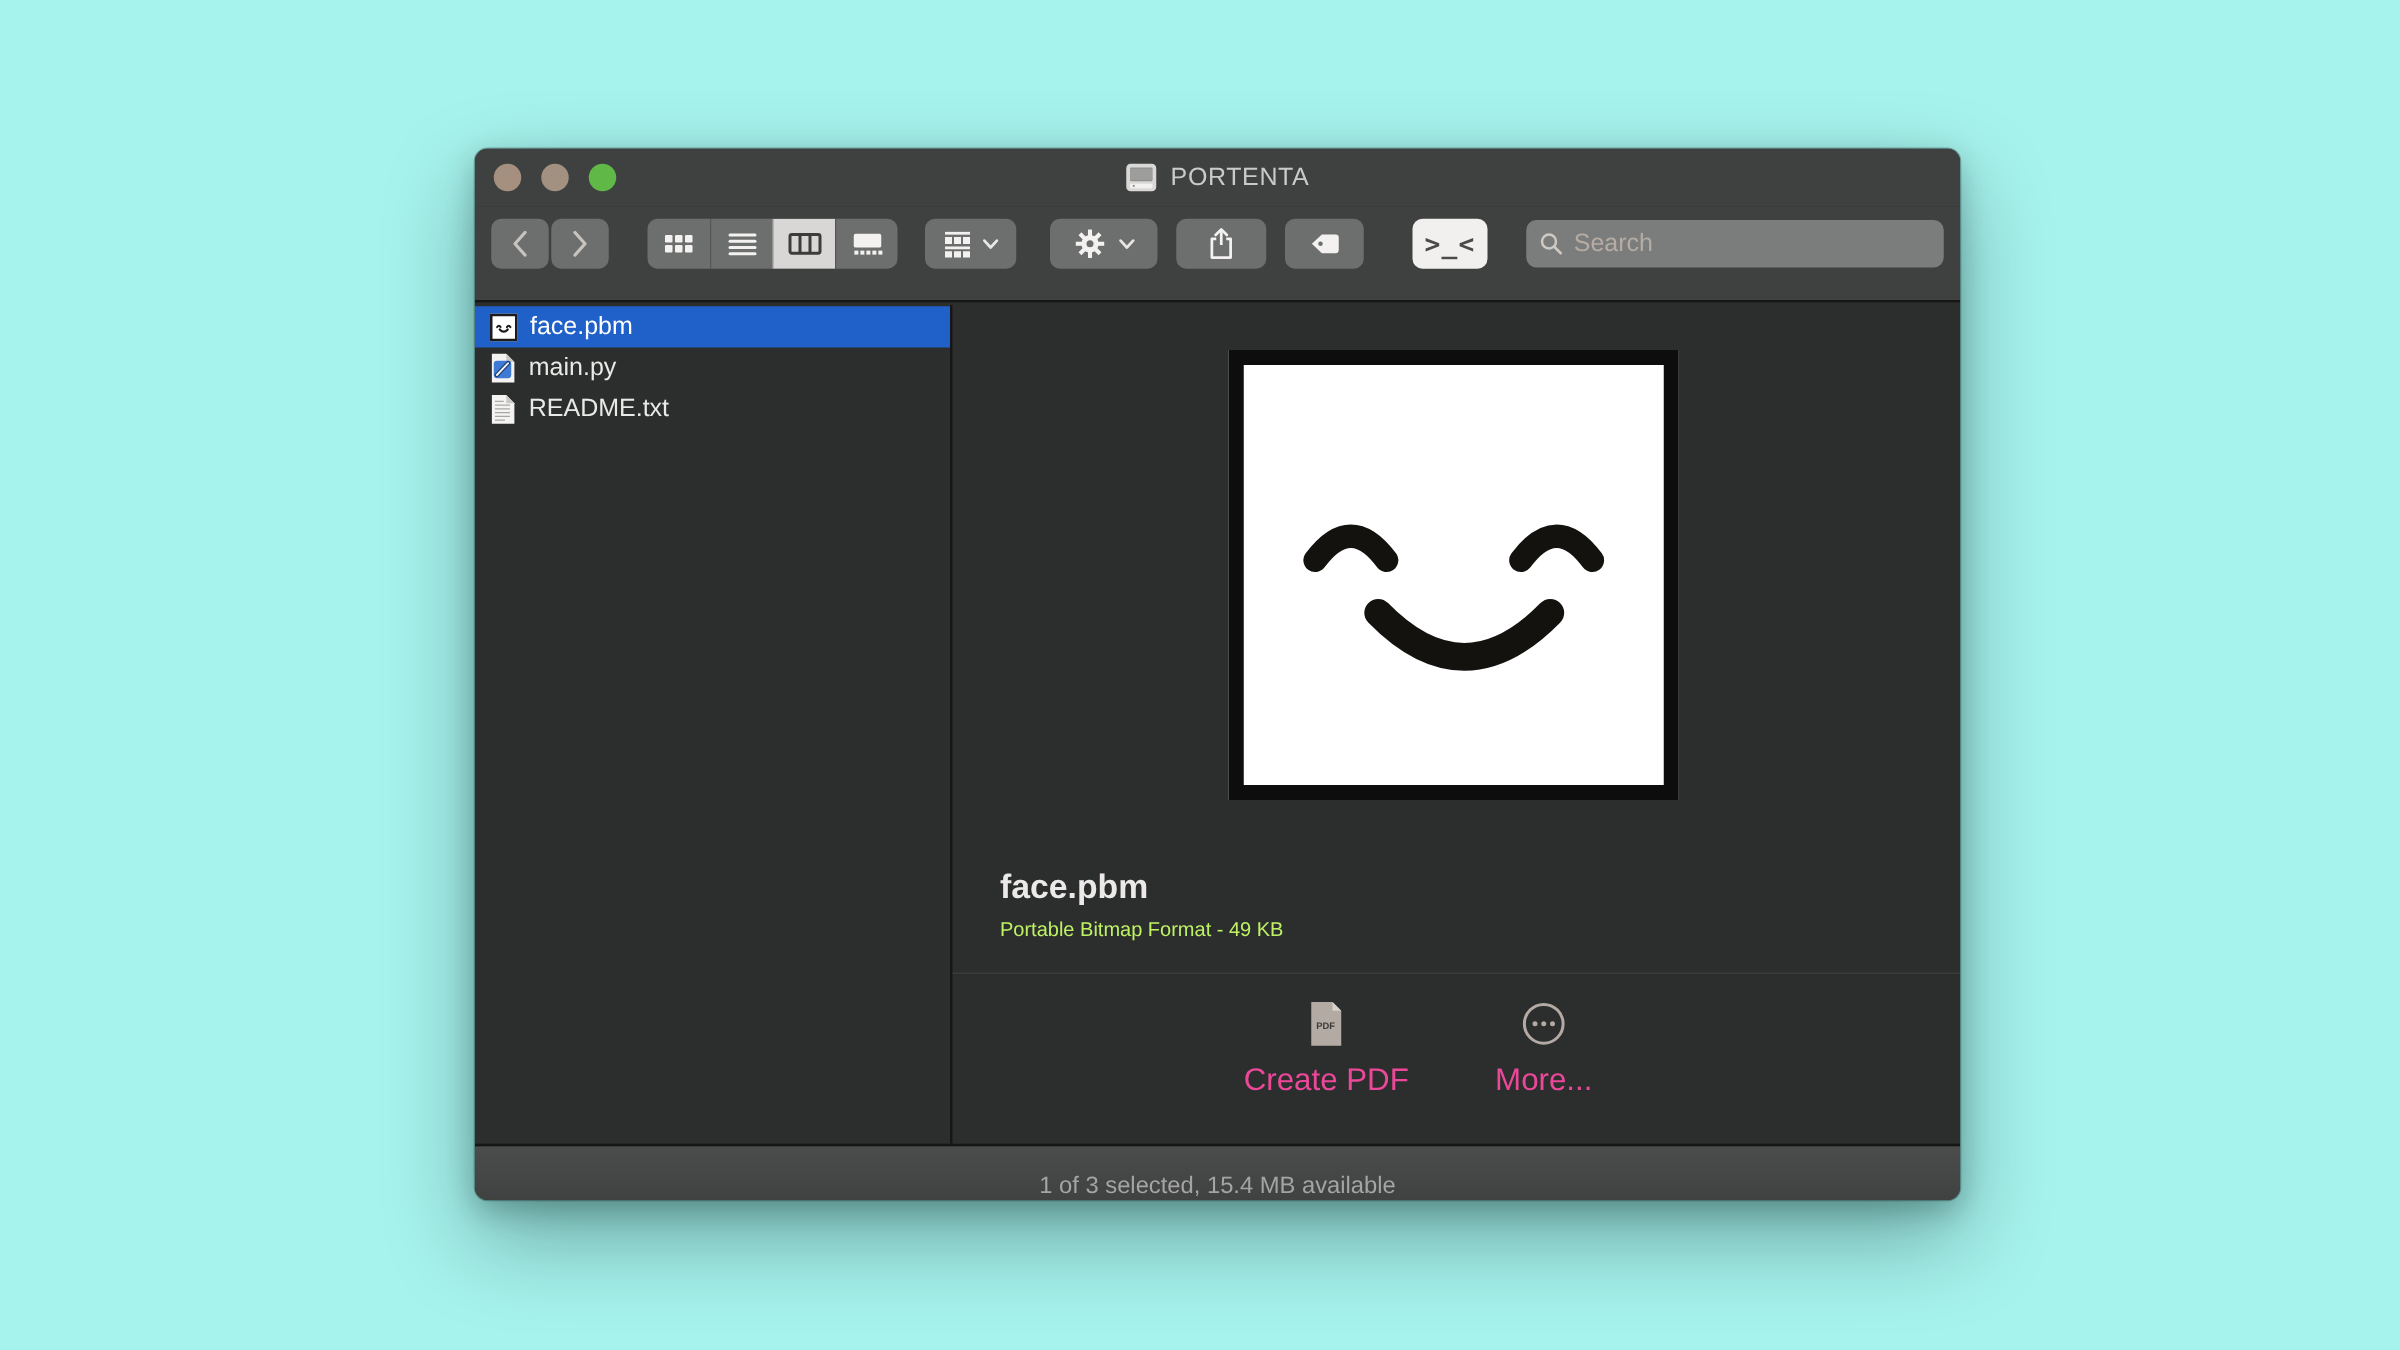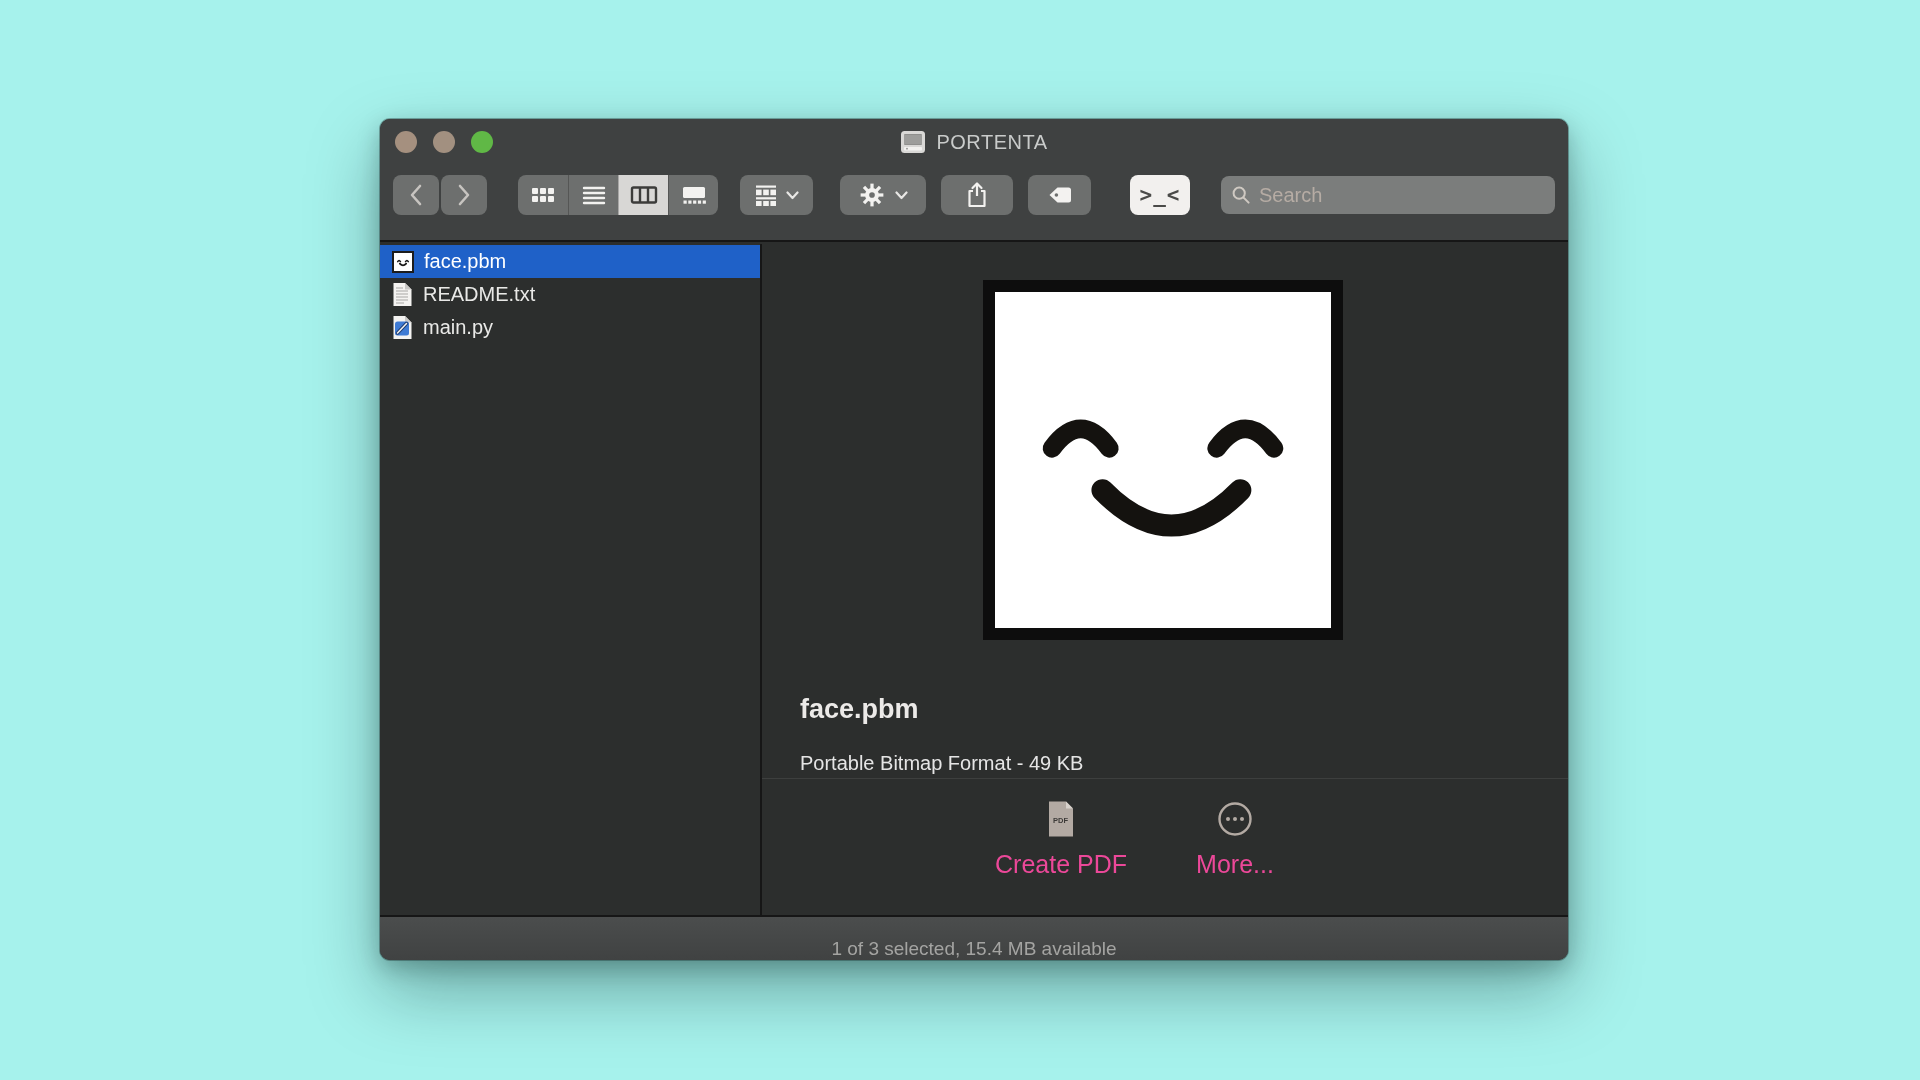--- a/index.html
+++ b/index.html
@@ -52,21 +52,21 @@
   .frow .fname { color:#e9e9e7; font-size:20px; }
   .frow.selected .fname { color:#ffffff; }
 
   .thumb-face { width:22px; height:22px; background:#ffffff; border:2px solid #1c1c1c;
     display:flex; align-items:center; justify-content:center; }
 
   
   .preview-image { position:absolute; left:603px; top:36px; width:360px; height:360px;
     background:#ffffff; border:12px solid #0d0d0d; }
   .pv-name { position:absolute; left:420px; top:450px; color:#eceae8; font-size:27px; font-weight:bold; }
-  .pv-meta { position:absolute; left:420px; top:508px; color:#e5e5e5; font-size:20px; }
+  .pv-meta { position:absolute; left:420px; top:492px; color:#bef264; font-size:16px; }
   .pv-divider { position:absolute; left:382px; top:534px; width:806px; height:1px; background:#3d3f3e; }
   .action { position:absolute; top:556px; width:170px; display:flex; flex-direction:column;
     align-items:center; gap:12px; cursor:default; }
   .action .alabel { color:#ec4899; font-size:25px; }
   .action-pdf  { left:596px;text-align:right; }
   .action-more { left:770px; }
 
   
   .statusbar { position:absolute; left:0; top:796px; width:100%; height:45px;
     background:linear-gradient(#4b4d4d,#404242); border-top:2px solid #161616;
@@ -264,45 +264,45 @@
           </svg>
         </div>
         <span class="fname">face.pbm</span>
       </div>
 
       <div class="frow">
         <span>
           <svg width="21" height="25" viewBox="0 0 21 25">
             <path d="M1.5,1 H13 L19.5,7.5 V24 H1.5 Z" fill="#f4f3f1"></path>
             <path d="M13,1 L19.5,7.5 H13 Z" fill="#c9c8c6"></path>
+            <rect x="3" y="6.5" width="14" height="14" rx="2.5" fill="#3f7bd4"></rect>
+            <line x1="5.5" y1="18" x2="14.5" y2="8.5" stroke="#1d3c72" stroke-width="3.4" stroke-linecap="round"></line>
+            <line x1="5.5" y1="18" x2="14.5" y2="8.5" stroke="#f2f2f0" stroke-width="1.5" stroke-linecap="round"></line>
+          </svg>
+        </span>
+        <span class="fname">main.py</span>
+      </div>
+
+      <div class="frow">
+        <span>
+          <svg width="21" height="25" viewBox="0 0 21 25">
+            <path d="M1.5,1 H13 L19.5,7.5 V24 H1.5 Z" fill="#f4f3f1"></path>
+            <path d="M13,1 L19.5,7.5 H13 Z" fill="#c9c8c6"></path>
             <g stroke="#a8a7a5" stroke-width="1">
               <line x1="4" y1="6" x2="11" y2="6"></line>
                 <line x1="4" y1="9" x2="16" y2="9"></line>
               <line x1="4" y1="12" x2="16" y2="12"></line>
                 <line x1="4" y1="15" x2="16" y2="15"></line>
               <line x1="4" y1="18" x2="16" y2="18"></line>
                 <line x1="4" y1="21" x2="12" y2="21"></line>
             </g>
           </svg>
         </span>
         <span class="fname">README.txt</span>
       </div>
-
-      <div class="frow">
-        <span>
-          <svg width="21" height="25" viewBox="0 0 21 25">
-            <path d="M1.5,1 H13 L19.5,7.5 V24 H1.5 Z" fill="#f4f3f1"></path>
-            <path d="M13,1 L19.5,7.5 H13 Z" fill="#c9c8c6"></path>
-            <rect x="3" y="6.5" width="14" height="14" rx="2.5" fill="#3f7bd4"></rect>
-            <line x1="5.5" y1="18" x2="14.5" y2="8.5" stroke="#1d3c72" stroke-width="3.4" stroke-linecap="round"></line>
-            <line x1="5.5" y1="18" x2="14.5" y2="8.5" stroke="#f2f2f0" stroke-width="1.5" stroke-linecap="round"></line>
-          </svg>
-        </span>
-        <span class="fname">main.py</span>
-      </div>
     </div>
 
     <div class="col-divider"></div>
 
     <div class="preview-image">
       <svg width="336" height="336" viewBox="0 0 100 100">
         <path d="M17 46.5 Q25.5 35 34 46.5" fill="none" stroke="#14120f" stroke-width="5.6" stroke-linecap="round"></path>
         <path d="M66 46.5 Q74.5 35 83 46.5" fill="none" stroke="#14120f" stroke-width="5.6" stroke-linecap="round"></path>
         <path d="M32 59 Q52.5 80 73 59" fill="none" stroke="#14120f" stroke-width="6.6" stroke-linecap="round"></path>
       </svg>

